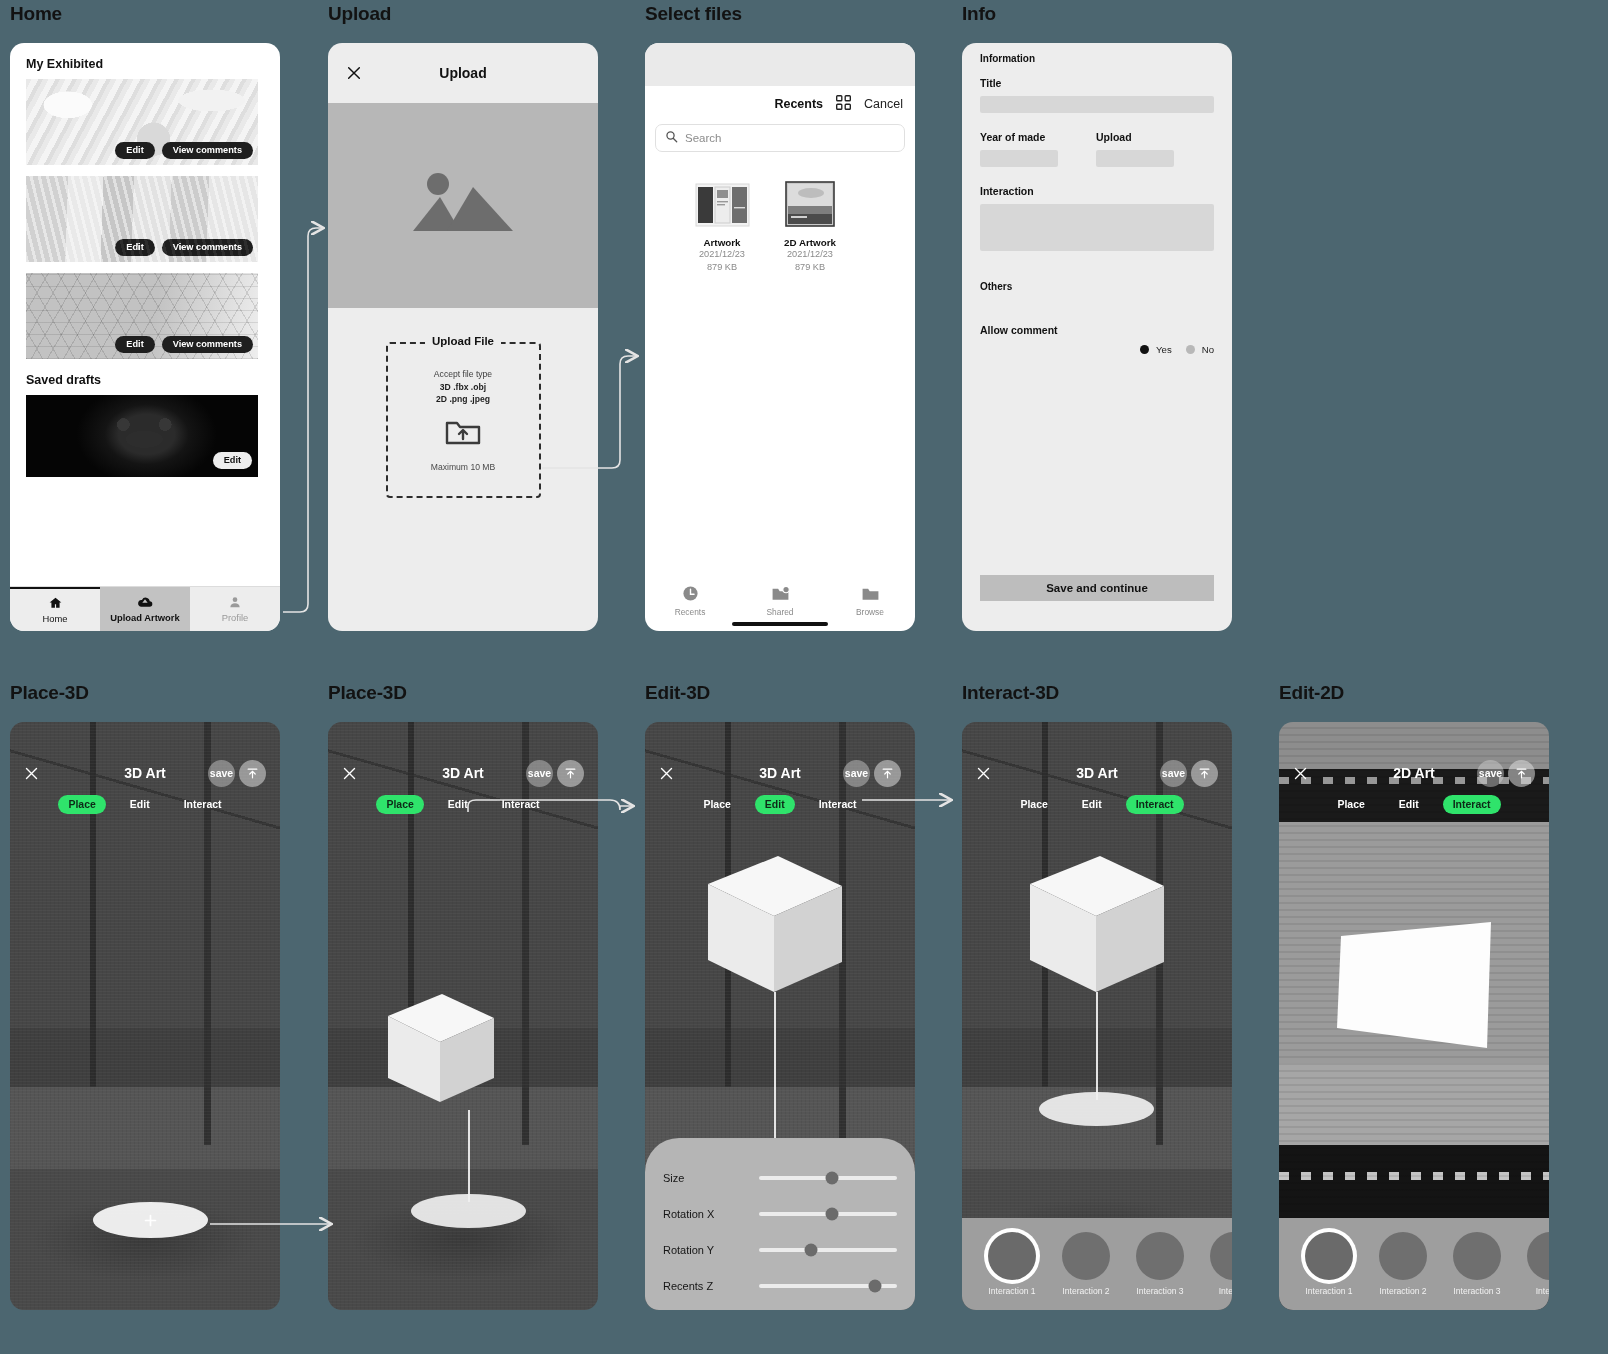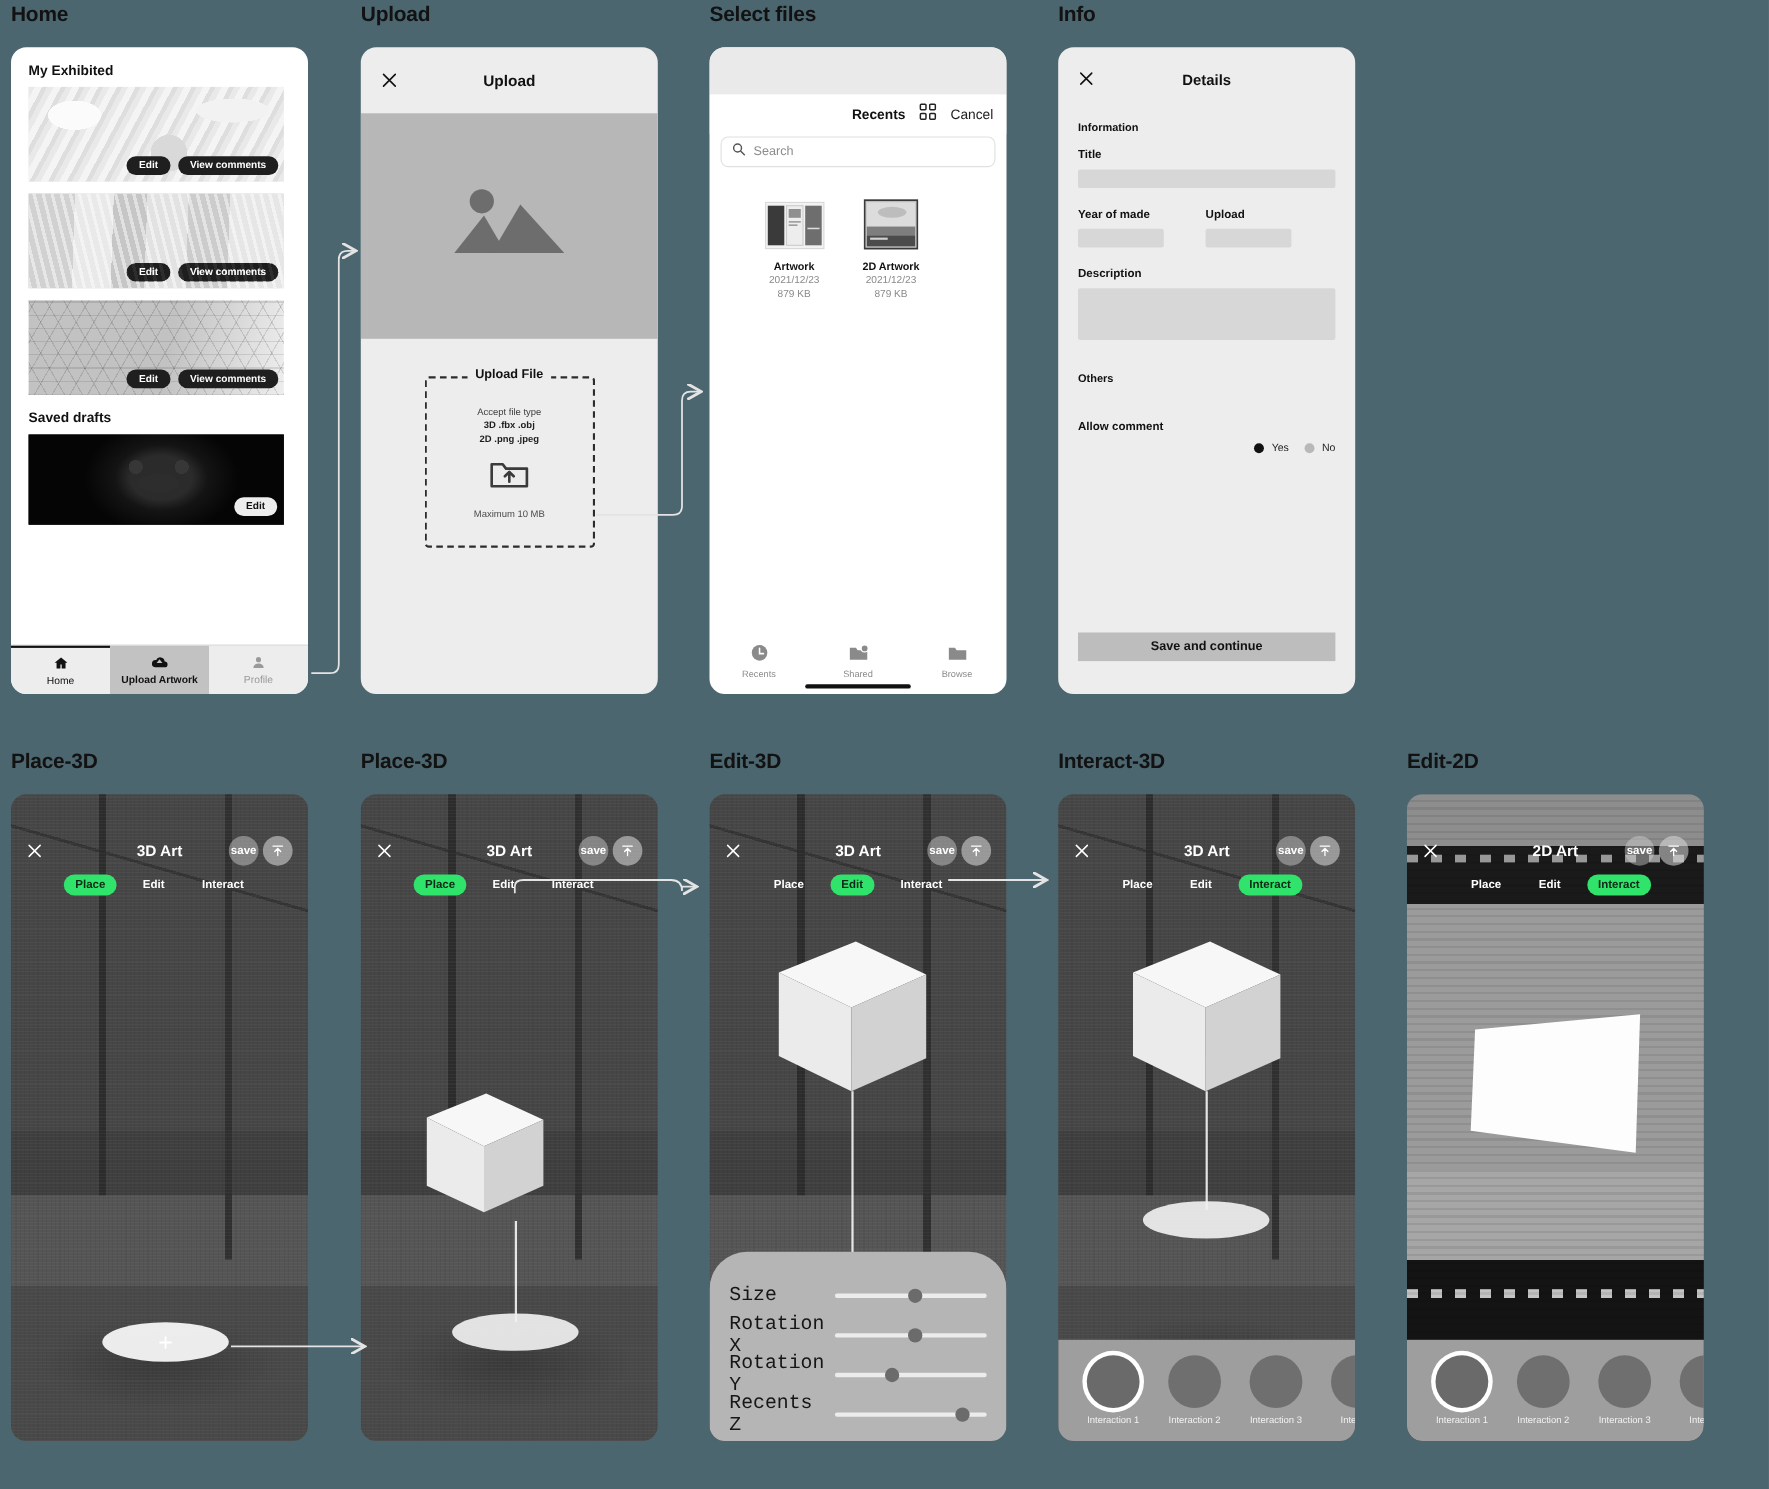--- a/index.html
+++ b/index.html
@@ -228,21 +228,21 @@
     font-size: 22px; color: #fff; font-weight: 300;
   }
 
   
   .sheet {
     position: absolute; left: 0; right: 0; bottom: 0; height: 172px;
     background: #b5b5b5; border-radius: 34px 34px 0 0;
     padding: 22px 18px 0;
   }
   .srow { display: flex; align-items: center; height: 36px; }
-  .srow .slab { width: 96px; font-size: 18px; color: #161616; font-family: Liberation Mono, monospace; }
+  .srow .slab { width: 96px; font-size: 11px; color: #161616; }
   .track { position: relative; flex: 1; height: 4px; border-radius: 3px; background: #ececec; }
   .knob { position: absolute; top: 50%; transform: translate(-50%,-50%); width: 13px; height: 13px; border-radius: 50%; background: #6b6b6b; }
 
   
   .intbar {
     position: absolute; left: 0; right: 0; bottom: 0; height: 92px;
     background: #9e9e9e; display: flex; align-items: flex-start; padding: 14px 0 0 22px; gap: 18px; overflow: hidden;
   }
   .intitem { width: 56px; text-align: center; flex: 0 0 auto; }
   .intcirc { width: 48px; height: 48px; border-radius: 50%; background: #6f6f6f; margin: 0 auto 6px; }
@@ -454,47 +454,39 @@
               <path d="M2 4h7l2 3h11v11H2z"></path>
             </svg>
         </span>
         <span>Browse</span>
       </div>
     </div>
     <div class="homebar"></div>
   </div>
 
   <div class="phone" id="phone-info">
-    <div class="det-head">
-      <span class="xbtn">
-        <svg width="15" height="15" viewBox="0 0 24 24" stroke="#111" stroke-width="2.2" fill="none" stroke-linecap="round">
-            <path d="M4 4l16 16M20 4L4 20"></path>
-          </svg>
-      </span>
-      <span class="title">Details</span>
-    </div>
 
     <div class="det-body">
       <div class="h2">Information</div>
 
       <div class="flabel">Title</div>
       <div class="finput"></div>
 
       <div class="frow">
         <div>
           <div class="flabel">Year of made</div>
           <div class="finput sm"></div>
         </div>
         <div>
           <div class="flabel">Upload</div>
           <div class="finput sm"></div>
         </div>
       </div>
 
-      <div class="flabel" style="margin-top:18px">Description</div>
+      <div class="flabel" style="margin-top:18px">Interaction</div>
       <div class="finput ta"></div>
 
       <div class="h2" style="margin-top:30px">Others</div>
 
       <div style="display:flex; align-items:center;">
         <div class="flabel" style="margin:0">Allow comment</div>
         <div style="margin-left:auto; display:flex; gap:14px;">
           <div class="radios">
             <span class="dot"></span>
             <span class="radiotxt">Yes</span>

